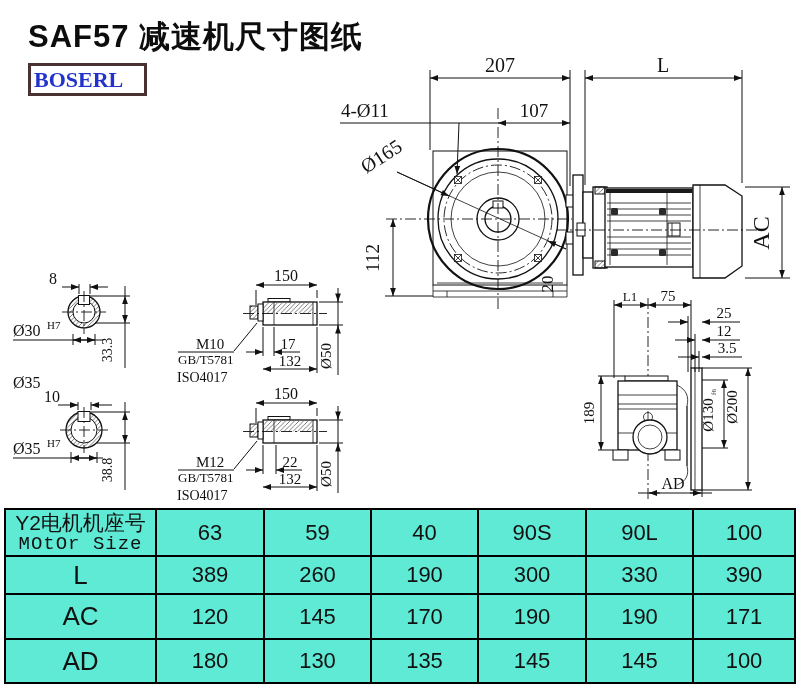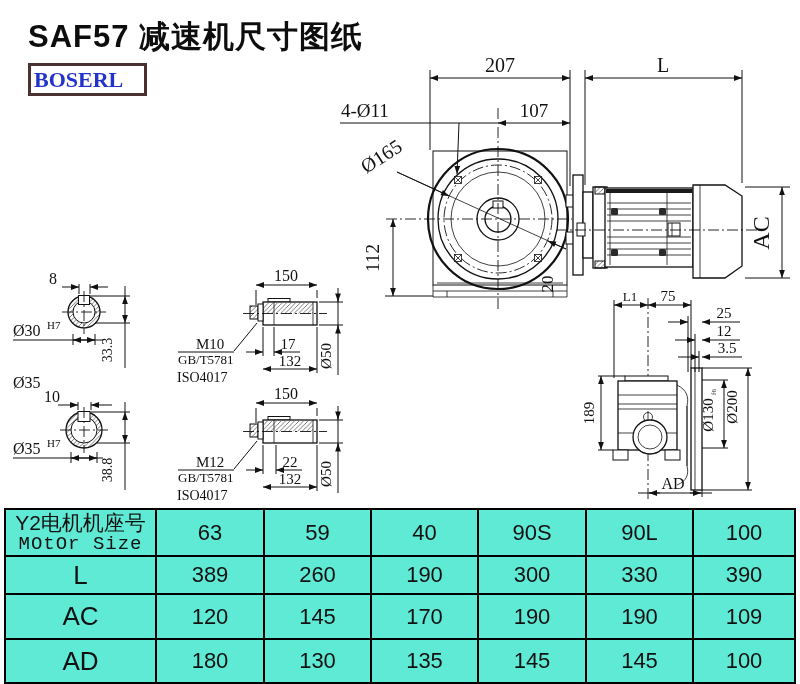--- a/index.html
+++ b/index.html
@@ -307,21 +307,21 @@
       <td class="num">330</td>
       <td class="num">390</td>
     </tr>
     <tr style="height:45px">
       <td class="rowlab">AC</td>
       <td class="num">120</td>
       <td class="num">145</td>
       <td class="num">170</td>
       <td class="num">190</td>
       <td class="num">190</td>
-      <td class="num">109</td>
+      <td class="num">171</td>
     </tr>
     <tr style="height:44px">
       <td class="rowlab">AD</td>
       <td class="num">180</td>
       <td class="num">130</td>
       <td class="num">135</td>
       <td class="num">145</td>
       <td class="num">145</td>
       <td class="num">100</td>
     </tr>

